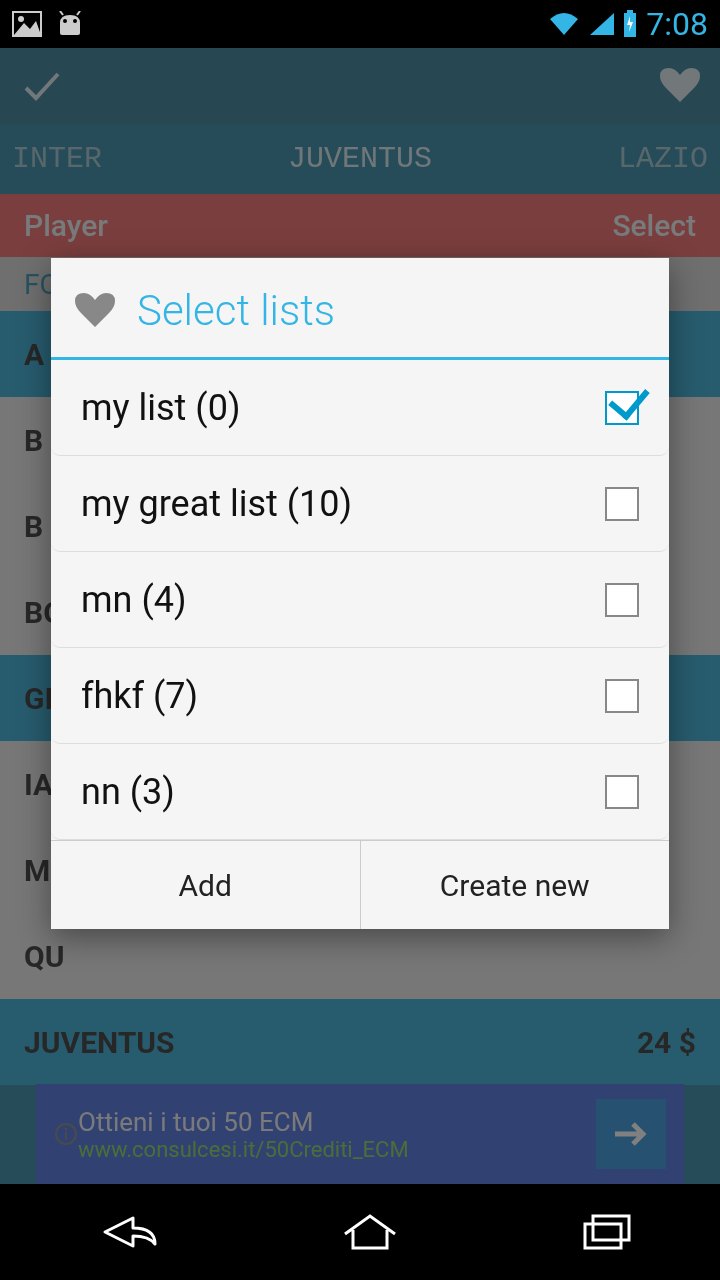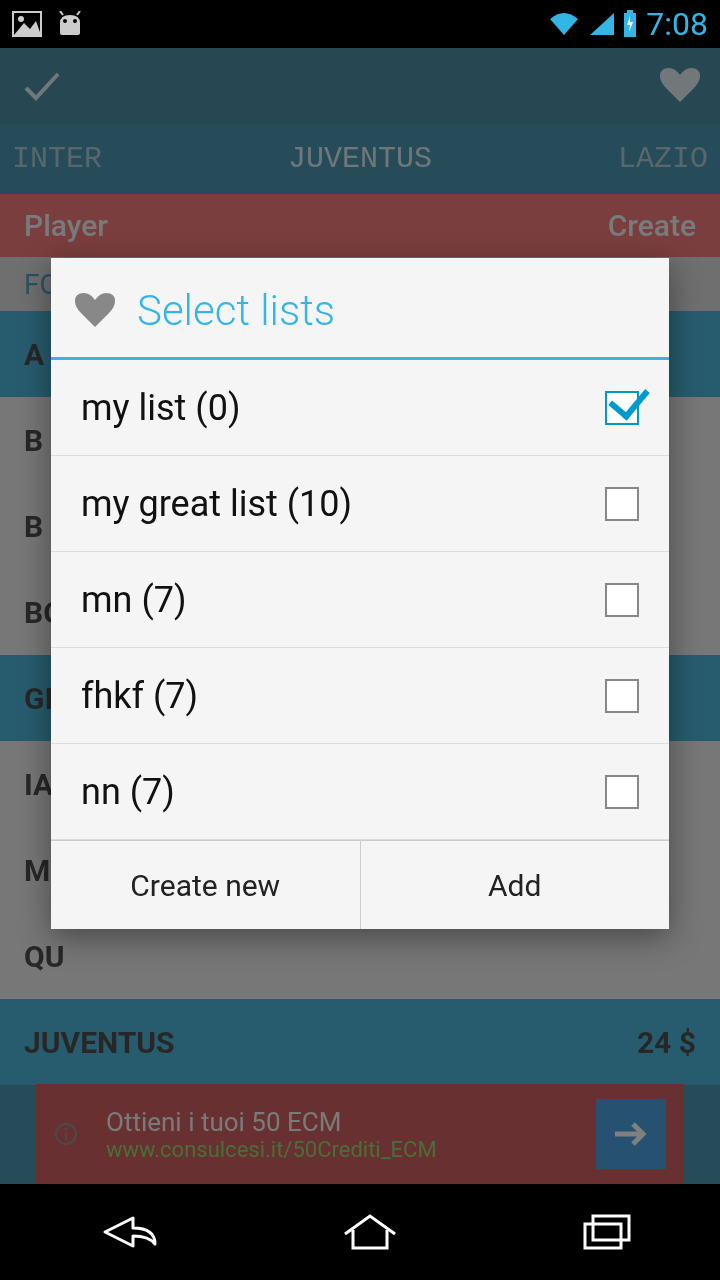--- a/index.html
+++ b/index.html
@@ -18,39 +18,39 @@
   .tab { color: #8cb8c5; font-size: 30px; font-family: Liberation Mono, monospace; }
   .tab.center { color: #d0e5ec; font-weight: 400; }
   .headers-row { display: flex; justify-content: space-between; padding: 14px 24px; background: #ef4444; }
   .header-cell { color: #e5f0f3; font-size: 30px; font-weight: 500; }
   .player-list .row { height: 86px; display: flex; align-items: center; padding: 0 24px; font-size: 30px; font-weight: 700; justify-content: space-between; }
   .player-list .row.light { background: #e6e6e6; color: #000; }
   .player-list .row.dark { background: #0099cc; color: #000; }
   .player-list .row.section { background: #cfcfcf; color: #007ba3; font-weight: 400; height: 54px; font-size: 28px; }
   
   
-  .ad-banner { position: absolute; bottom: 96px; left: 36px; right: 36px; height: 100px; background: #b91c1c; display: flex; align-items: center; padding: 0 18px; gap: 28px; }
+  .ad-banner { position: absolute; bottom: 96px; left: 36px; right: 36px; height: 100px; background: #1d4ed8; display: flex; align-items: center; padding: 0 18px; gap: 0; }
   .ad-text-wrap { flex: 1; }
   .ad-title { color: #eee; font-size: 26px; }
   .ad-url { color: #6c3; font-size: 22px; }
   .ad-arrow { width: 70px; height: 70px; background: #007ad1; display: flex; align-items: center; justify-content: center; color: #fff; font-size: 40px; }
   
   
   .nav-bar { position: absolute; bottom: 0; left: 0; right: 0; height: 96px; background: #000; display: flex; justify-content: space-around; align-items: center; }
   .nav-bar svg { fill: none; stroke: #fff; stroke-width: 3; }
   
   
   .overlay { position: absolute; top: 48px; left: 0; right: 0; bottom: 96px; background: rgba(60,60,60,0.65); display: flex; align-items: flex-start; justify-content: center; }
   
   
   .dialog { width: 618px; margin-top: 210px; background: #f5f5f5; box-shadow: 0 8px 30px rgba(0,0,0,0.4); display: flex; flex-direction: column; }
   .dialog-header { padding: 28px 24px 22px 24px; display: flex; align-items: center; gap: 22px; border-bottom: 3px solid #33b5e5; }
   .dialog-title { color: #33b5e5; font-size: 42px; font-weight: 300; }
   .list-container { display: flex; flex-direction: column; }
-  .list-item { height: 96px; padding: 0 30px; display: flex; align-items: center; justify-content: space-between; border-bottom: 1px solid #ddd; }
+  .list-item { height: 96px; padding: 0 30px; display: flex; align-items: center; justify-content: space-between; border-bottom: 1px solid #ddd; border-radius: 9px; }
   .list-label { font-size: 36px; color: #111; }
   .checkbox { width: 34px; height: 34px; border: 2px solid #888; background: #fff; position: relative; }
   .checkbox.checked { border-color: #0099cc; }
   .checkbox.checked::after { content: ""; position: absolute; left: 4px; top: -6px; width: 30px; height: 18px; border-left: 6px solid #0099cc; border-bottom: 6px solid #0099cc; transform: rotate(-50deg); }
   .dialog-buttons { display: flex; border-top: 1px solid #ccc; }
   .dialog-btn { flex: 1; height: 88px; display: flex; align-items: center; justify-content: center; font-size: 30px; color: #222; }
   .dialog-btn:first-child { border-right: 1px solid #ccc; }
   
   
   .heart-icon { width: 40px; height: 40px; }
@@ -99,21 +99,21 @@
         <path d="M20 36 L6 22 Q0 16 0 10 Q0 2 9 2 Q15 2 20 9 Q25 2 31 2 Q40 2 40 10 Q40 16 34 22 Z" fill="#d6e4ea"></path>
       </svg>
   </div>
   <div class="tabs-row">
     <span class="tab">INTER</span>
     <span class="tab center">JUVENTUS</span>
     <span class="tab">LAZIO</span>
   </div>
   <div class="headers-row">
     <span class="header-cell">Player</span>
-    <span class="header-cell">Create</span>
+    <span class="header-cell">Select</span>
   </div>
   <div class="player-list">
     <div class="row section">
         <span>FO</span>
       </div>
     <div class="row dark">
         <span>A</span>
       </div>
     <div class="row light">
         <span>B</span>
@@ -184,30 +184,30 @@
     <div class="list-container">
       <div class="list-item">
         <span class="list-label">my list (0)</span>
         <span class="checkbox checked"></span>
       </div>
       <div class="list-item">
         <span class="list-label">my great list (10)</span>
         <span class="checkbox"></span>
       </div>
       <div class="list-item">
-        <span class="list-label">mn (7)</span>
+        <span class="list-label">mn (4)</span>
         <span class="checkbox"></span>
       </div>
       <div class="list-item">
         <span class="list-label">fhkf (7)</span>
         <span class="checkbox"></span>
       </div>
       <div class="list-item">
-        <span class="list-label">nn (7)</span>
+        <span class="list-label">nn (3)</span>
         <span class="checkbox"></span>
       </div>
     </div>
     <div class="dialog-buttons">
+      <div class="dialog-btn">Add</div>
       <div class="dialog-btn">Create new</div>
-      <div class="dialog-btn">Add</div>
     </div>
   </div>
 </div>
 
 </body></html>

